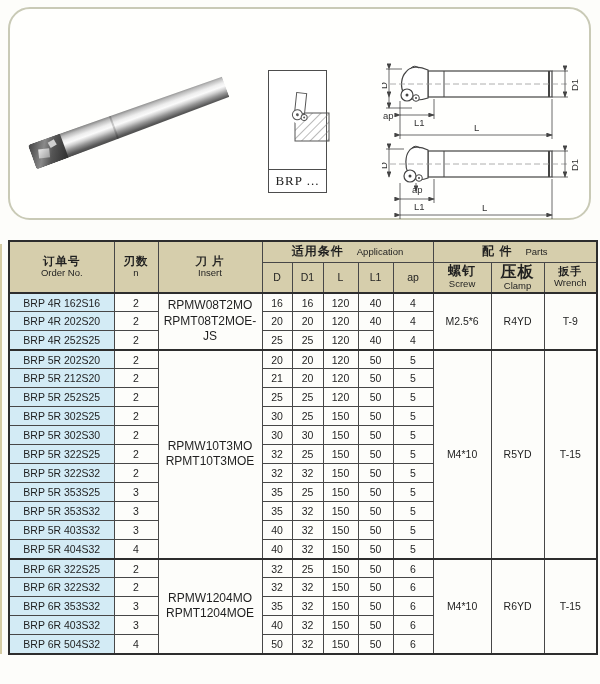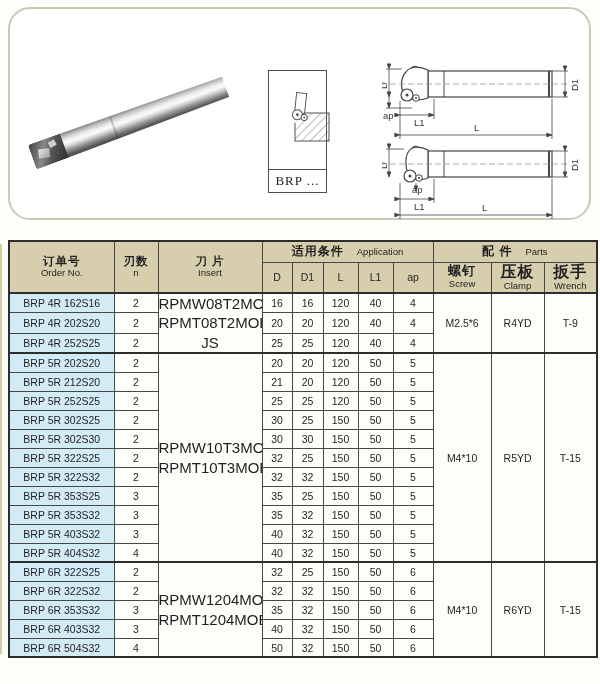--- a/index.html
+++ b/index.html
@@ -73,21 +73,21 @@
   .catalog thead tr.h2 { height:27px; }
   .catalog thead { border-bottom:2px solid var(--table-outer,#2f2f2f); }
   .zh { font-weight:bold; font-size:11.5px; letter-spacing:1px; }
   .en { font-weight:normal; font-size:9.5px; letter-spacing:0; }
   .group-hdr .zh { font-size:12px; }
   .group-hdr .en { margin-left:13px; }
   .sub-hdr { font-weight:normal; font-size:10.5px; }
   .two-line { line-height:1.15; }
   .catalog tbody tr { height:19px; }
   .catalog td.order-no-cell { background:var(--order-bg,#d3ebf5); }
-  .catalog td.insert-cell { line-height:1.3; font-size:15px; }
+  .catalog td.insert-cell { line-height:1.3; font-size:12px; }
   .catalog tr.group-start td { border-top:2px solid var(--table-outer,#2f2f2f); }
 </style>
 </head>
 <body>
 
 <div class="panel">
 
   <div class="photo-area">
     <div class="rod">
       <div class="rod-seam"></div>
@@ -242,21 +242,21 @@
       <th class="sub-hdr">ap</th>
       <th class="two-line">
         <div class="zh" style="font-size:13px">螺钉</div>
         <div class="en">Screw</div>
       </th>
       <th class="two-line">
         <div class="zh" style="font-size:16px">压板</div>
         <div class="en">Clamp</div>
       </th>
       <th class="two-line">
-        <div class="zh" style="font-size:16px">扳手</div>
+        <div class="zh" style="font-size:11px">扳手</div>
         <div class="en">Wrench</div>
       </th>
     </tr>
   </thead>
   <tbody>
       <tr>
         <td class="order-no-cell">BRP 4R 162S16</td>
         <td>2</td>
         <td class="insert-cell" rowspan="3">
           <div>RPMW08T2MO</div>

